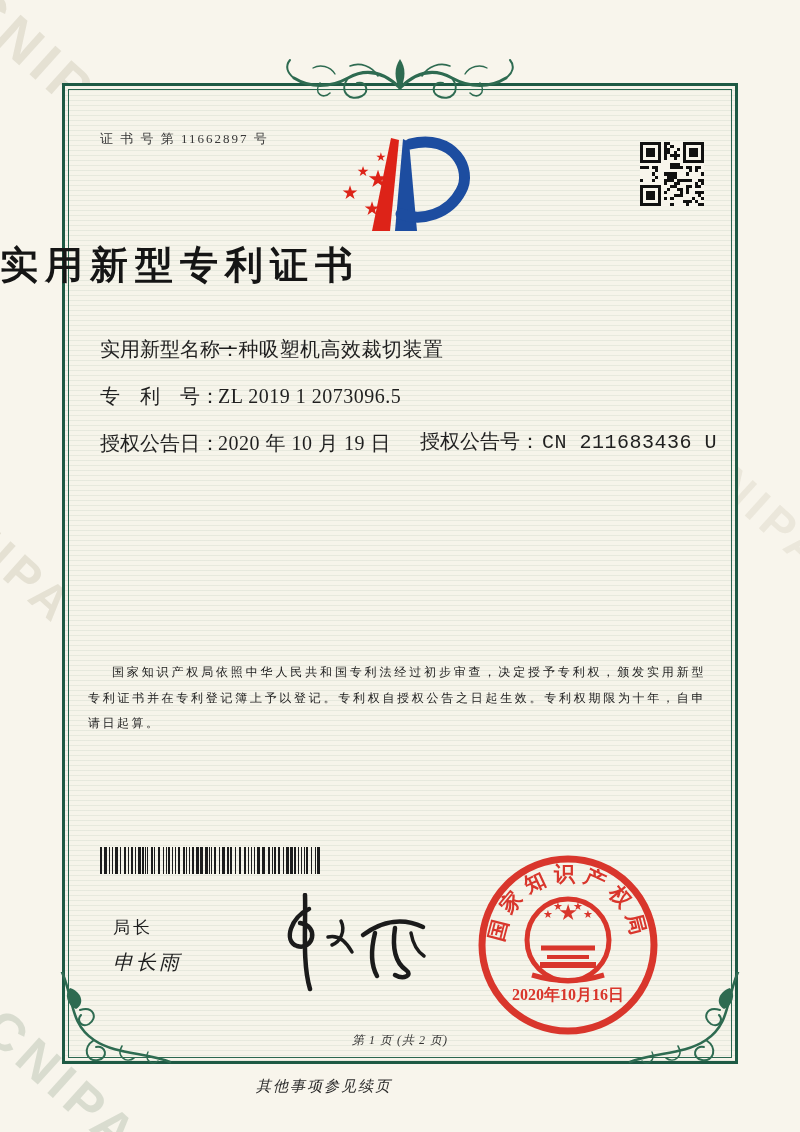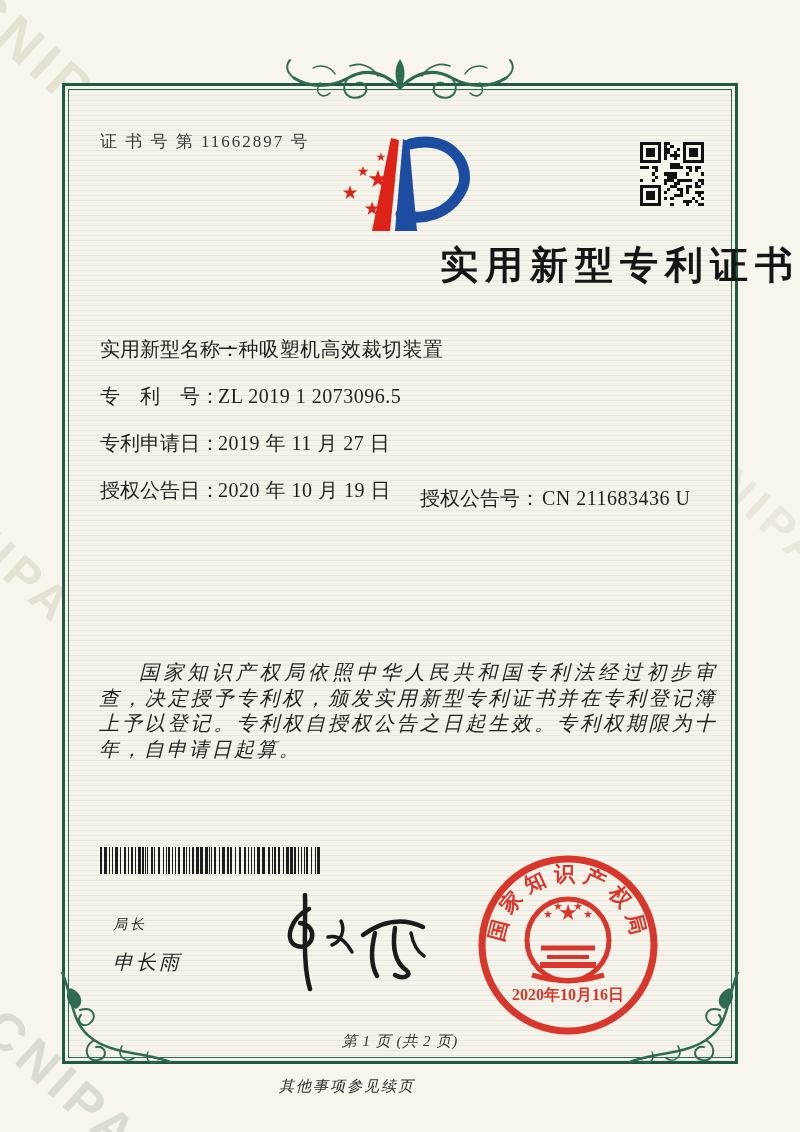--- a/index.html
+++ b/index.html
@@ -32,55 +32,55 @@
       #f6f4ea;
   }
   .frame-inner{
     position:absolute; left:3px; top:3px; right:3px; bottom:3px;
     border:1px solid #2a6750;
   }
   .ornament{position:absolute; pointer-events:none;}
   
   .cert-no{
     position:absolute; left:100px; top:130px;
-    font-size:17px; letter-spacing:2px; color:#383838;
+    font-size:13px; letter-spacing:2px; color:#383838;
   }
   .qr{position:absolute; left:640px; top:142px;}
   .logo{position:absolute; left:330px; top:126px;}
   .title{
-    position:absolute; left:0; top:240px; width:800px; text-align:right;
+    position:absolute; left:0; top:240px; width:800px; text-align:left;
     font-size:38px; font-weight:bold; letter-spacing:7px; color:#151515;
   }
   
   .fields{position:absolute; left:100px; top:340px; width:600px; font-size:20px;}
   .field-row{position:relative; margin-bottom:29px; line-height:18px; white-space:nowrap;}
   .field-row .label{display:inline-block; width:118px; white-space:nowrap;}
   .field-row .value{letter-spacing:0.5px;}
-  .grant-pair{position:absolute; left:320px; top:8px; white-space:nowrap;}
+  .grant-pair{position:absolute; left:320px; top:0; white-space:nowrap;font-family:Liberation Mono, monospace;}
   .grant-pair .label2{margin-right:2px;}
   
   .paras{
-    position:absolute; left:99px; top:660px; width:618px;
-    font-size:20px; line-height:25.5px; letter-spacing:2.5px;
-    font-style:italic; color:#222; text-align:justify;
+    position:absolute; left:88px; top:660px; width:618px;
+    font-size:12px; line-height:25.5px; letter-spacing:2.5px;
+    color:#222; text-align:justify;
   }
   .paras p{margin:0 0 4px 0; text-indent:2em;}
   
   .barcode{position:absolute; left:100px; top:847px;}
-  .sig-role{position:absolute; left:113px; top:916px; font-size:14px; font-style:italic; letter-spacing:3px;text-align:center;}
+  .sig-role{position:absolute; left:113px; top:916px; font-size:17px; letter-spacing:3px;text-align:center;}
   .sig-name{position:absolute; left:113px; top:949px; font-size:20px; font-style:italic; letter-spacing:3px;}
   .signature{position:absolute; left:225px; top:893px;}
   .seal{position:absolute; left:468px; top:848px; opacity:0.93;}
   .page-no{
     position:absolute; left:0; top:1032px; width:800px; text-align:center;
-    font-size:15px; font-style:italic; color:#333; letter-spacing:1px;
+    font-size:12px; font-style:italic; color:#333; letter-spacing:1px;
   }
   .cont-note{
     position:absolute; left:0; top:1077px; width:648px; text-align:center;
-    font-size:15px; font-style:italic; color:#2b2b2b; letter-spacing:2px;margin-left:23px;
+    font-size:15px; font-style:italic; color:#2b2b2b; letter-spacing:2px;
   }
 </style>
 </head>
 <body>
 
 <div class="page">
 
   <div class="wm" style="left:45px;  top:62px;   font-size:56px;">CNIPA</div>
   <div class="wm" style="left:268px; top:200px;  font-size:42px; color:rgba(205,198,178,0.30);">CNIPA</div>
   <div class="wm" style="left:548px; top:388px;  font-size:50px; color:rgba(208,202,182,0.34);">CNIPA</div>
@@ -345,23 +345,20 @@
   <div class="title">实用新型专利证书</div>
 
   <div class="fields">
     <div class="field-row">
       <span class="label">实用新型名称：</span><span class="value">一种吸塑机高效裁切装置</span>
     </div>
     <div class="field-row">
       <span class="label">专　利　号：</span><span class="value">ZL 2019 1 2073096.5</span>
     </div>
     <div class="field-row">
-      <span class="label">专利申请日：</span><span class="value">2019 年 11 月 27 日</span>
-    </div>
-    <div class="field-row">
       <span class="label">授权公告日：</span><span class="value">2020 年 10 月 19 日</span>
       <span class="grant-pair">
         <span class="label2">授权公告号：</span><span class="value">CN 211683436 U</span>
       </span>
     </div>
   </div>
 
   <div class="paras">
     <p>国家知识产权局依照中华人民共和国专利法经过初步审查，决定授予专利权，颁发实用新型专利证书并在专利登记簿上予以登记。专利权自授权公告之日起生效。专利权期限为十年，自申请日起算。</p>
   </div>

